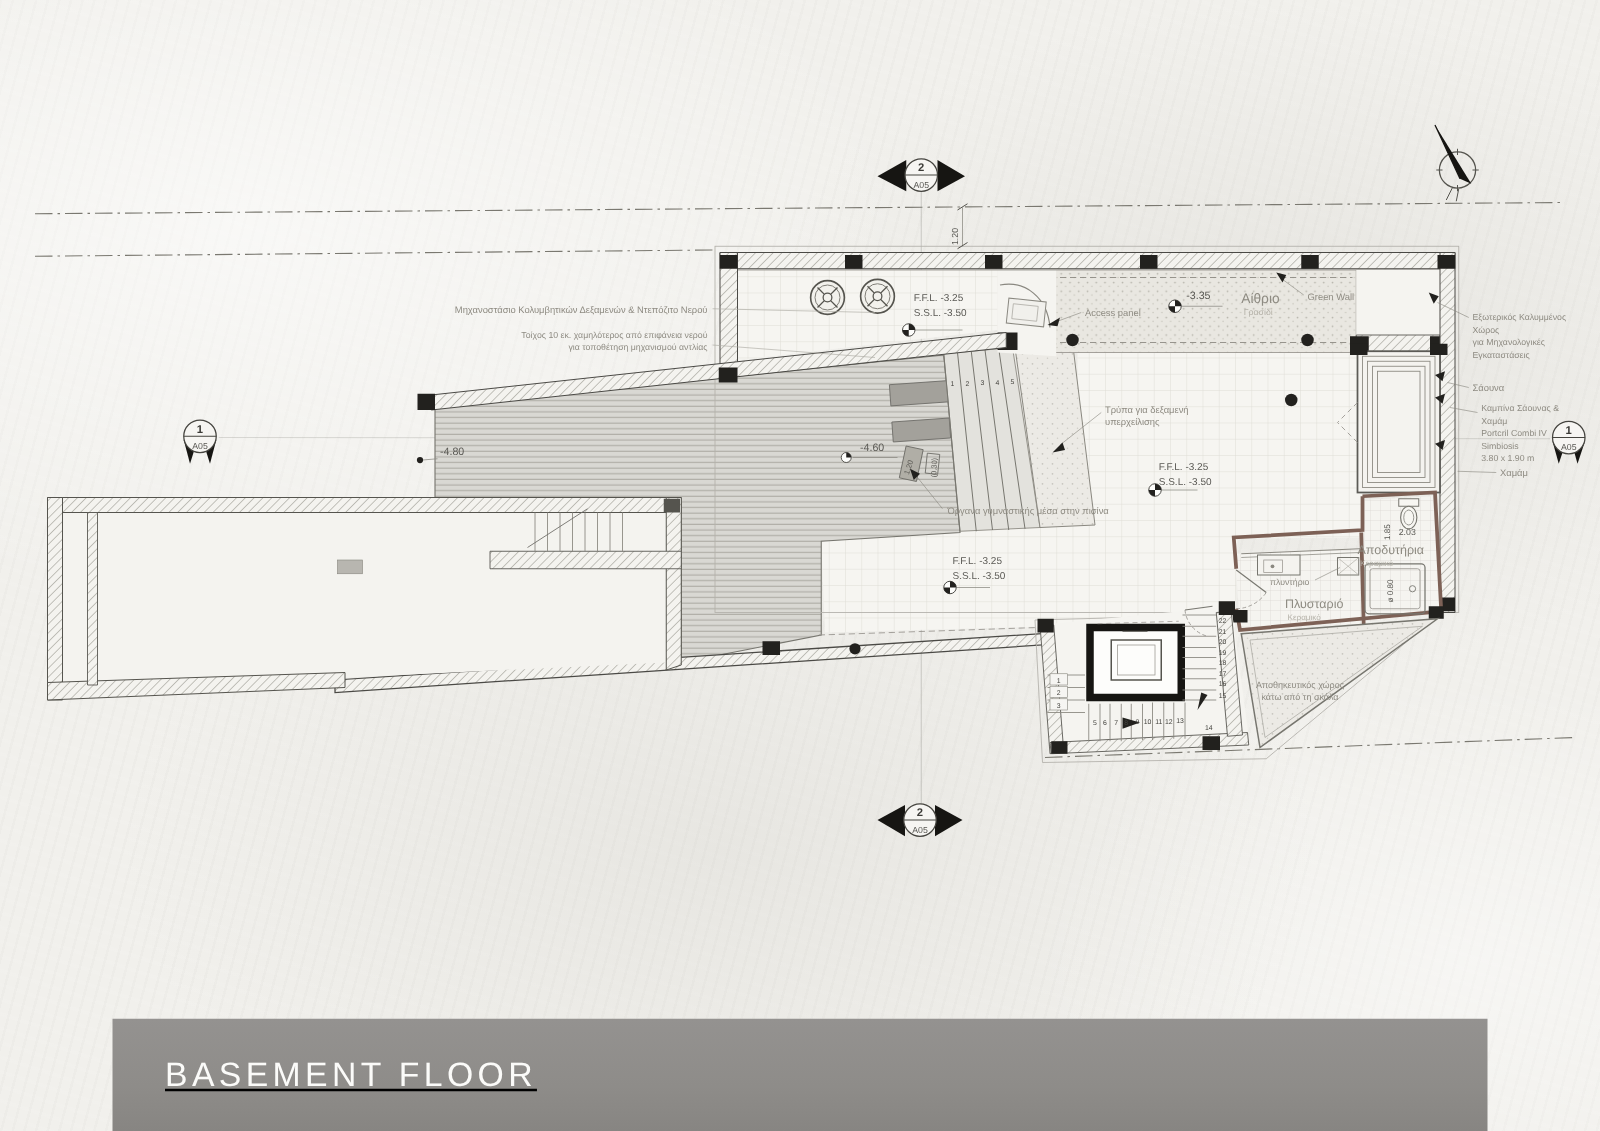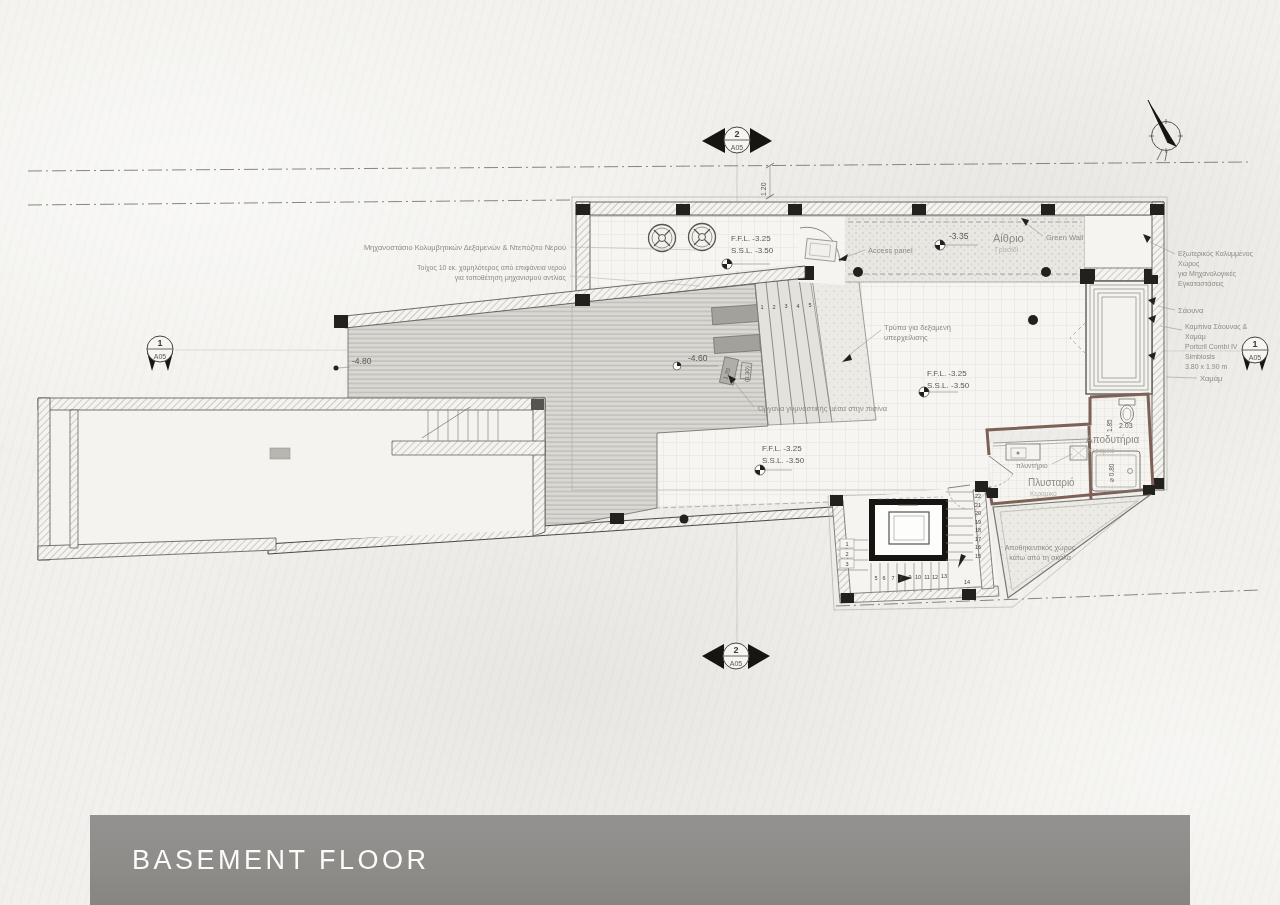--- a/index.html
+++ b/index.html
@@ -17,21 +17,21 @@
   }
   svg text{font-family:"Liberation Sans",sans-serif;}
   .glabel{fill:#8e8b82;}
   .gsub{fill:#b5b2a9;}
   .dark{fill:#5a5954;}
   .num{fill:#45443f;}
   .mk{fill:#3c3b37;font-weight:bold;}
   #titlebar{
     position:absolute;left:90px;top:815px;width:1100px;height:90px;
     background:linear-gradient(180deg,#949290 0%,#8e8c89 60%,#878582 100%);
-    display:flex;align-items:center;
+    display:flex;align-items:center;text-decoration:underline;
   }
   #titlebar span{
     margin-left:42px;color:#fbfbf9;font-size:27px;letter-spacing:3.5px;font-weight:400;
   }
 </style>
 </head>
 <body>
 
 
 

